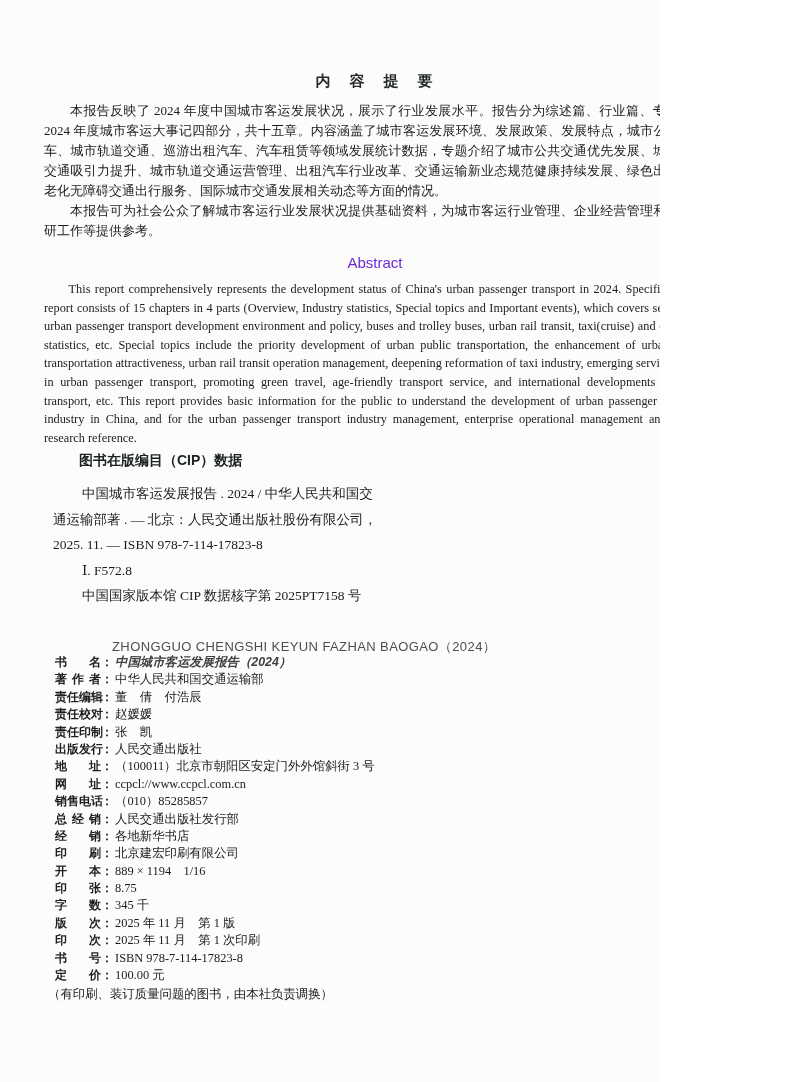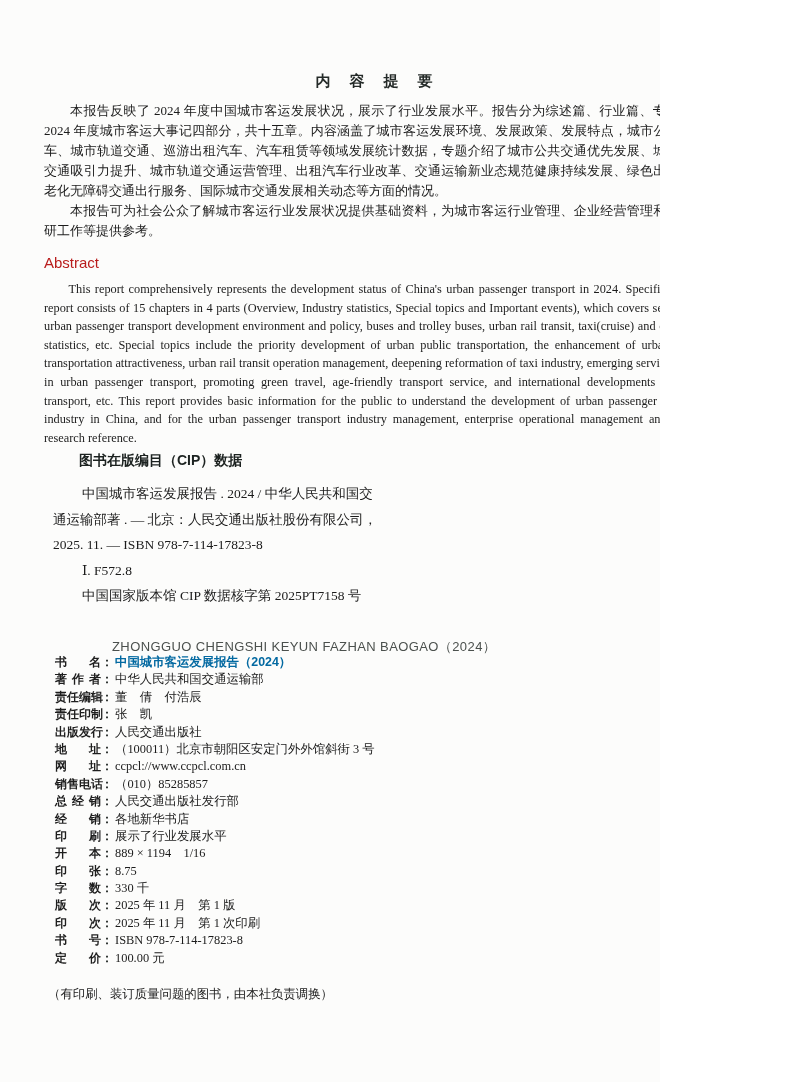--- a/index.html
+++ b/index.html
@@ -22,21 +22,21 @@
     font-family:"Liberation Sans","DejaVu Sans",sans-serif;
     font-size:15px;font-weight:bold;text-align:center;
     color:#242a28;letter-spacing:2px;
   }
   .cn{margin:0;font-size:13px;line-height:20px;text-align:justify;text-indent:2em;color:#1b1b1b;}
 
   .abstract{top:254px;}
   .abstract h2{
     margin:0 0 9px 0;
     font-family:"Liberation Sans","DejaVu Sans",sans-serif;
-    font-size:15px;font-weight:normal;text-align:left;color:#b91c1c;
+    font-size:15px;font-weight:normal;text-align:center;color:#6d28d9;
   }
   .en{margin:0;font-size:12.3px;line-height:18.6px;text-align:justify;text-indent:2em;color:#1c1c1c;}
 
   
   .cip{position:absolute;left:53px;top:452px;width:560px;}
   .cip-heading{
     font-family:"Liberation Sans","DejaVu Sans",sans-serif;
     font-weight:bold;font-size:14px;color:#1c2220;
     padding-left:26px;margin-bottom:11px;
   }
@@ -54,21 +54,21 @@
   .colophon{position:absolute;left:55px;top:654px;width:600px;}
   .crow{height:17.4px;white-space:nowrap;font-size:12.4px;}
   .lab{
     display:inline-block;width:46px;
     font-family:"Liberation Sans","DejaVu Sans",sans-serif;
     font-weight:bold;font-size:12px;color:#20262            3;
     text-align:justify;text-align-last:justify;vertical-align:baseline;
   }
   .colon{font-family:"Liberation Sans","DejaVu Sans",sans-serif;font-weight:bold;font-size:12px;color:#202623;}
   .val{font-size:12.4px;color:#1b1b1b;padding-left:2px;}
-  .val-bold{font-family:"Liberation Sans","DejaVu Sans",sans-serif;font-weight:bold;color:#0369a1;}
+  .val-bold{font-family:"Liberation Sans","DejaVu Sans",sans-serif;font-weight:bold;color:#404040;font-style:italic;}
 
   .note{position:absolute;left:48px;top:986px;font-size:12.4px;color:#1b1b1b;}
 
   
   .page-curl{
     position:absolute;left:684px;top:0;width:32px;height:1082px;
     background:linear-gradient(90deg, rgba(240,240,238,0) 0%, #eeeeea 55%, #d9dad5 85%, #b8bab4 100%);
   }
   .edge-line{
     position:absolute;left:716px;top:0;width:6px;height:1082px;
@@ -117,31 +117,32 @@
     <div class="cip-line ind">Ⅰ. F572.8</div>
     <div class="cip-line ind">中国国家版本馆 CIP 数据核字第 2025PT7158 号</div>
   </section>
 
   <div class="pinyin">ZHONGGUO CHENGSHI KEYUN FAZHAN BAOGAO（2024）</div>
 
   <section class="colophon">
     <div class="crow"><span class="lab">书名</span><span class="colon">：</span><span class="val val-bold">中国城市客运发展报告（2024）</span></div>
     <div class="crow"><span class="lab">著作者</span><span class="colon">：</span><span class="val">中华人民共和国交通运输部</span></div>
     <div class="crow"><span class="lab">责任编辑</span><span class="colon">：</span><span class="val">董　倩　付浩辰</span></div>
+    <div class="crow"><span class="lab">责任校对</span><span class="colon">：</span><span class="val">赵媛媛</span></div>
     <div class="crow"><span class="lab">责任印制</span><span class="colon">：</span><span class="val">张　凯</span></div>
     <div class="crow"><span class="lab">出版发行</span><span class="colon">：</span><span class="val">人民交通出版社</span></div>
     <div class="crow"><span class="lab">地址</span><span class="colon">：</span><span class="val">（100011）北京市朝阳区安定门外外馆斜街 3 号</span></div>
     <div class="crow"><span class="lab">网址</span><span class="colon">：</span><span class="val">ccpcl://www.ccpcl.com.cn</span></div>
     <div class="crow"><span class="lab">销售电话</span><span class="colon">：</span><span class="val">（010）85285857</span></div>
     <div class="crow"><span class="lab">总经销</span><span class="colon">：</span><span class="val">人民交通出版社发行部</span></div>
     <div class="crow"><span class="lab">经销</span><span class="colon">：</span><span class="val">各地新华书店</span></div>
-    <div class="crow"><span class="lab">印刷</span><span class="colon">：</span><span class="val">展示了行业发展水平</span></div>
+    <div class="crow"><span class="lab">印刷</span><span class="colon">：</span><span class="val">北京建宏印刷有限公司</span></div>
     <div class="crow"><span class="lab">开本</span><span class="colon">：</span><span class="val">889 × 1194　1/16</span></div>
     <div class="crow"><span class="lab">印张</span><span class="colon">：</span><span class="val">8.75</span></div>
-    <div class="crow"><span class="lab">字数</span><span class="colon">：</span><span class="val">330 千</span></div>
+    <div class="crow"><span class="lab">字数</span><span class="colon">：</span><span class="val">345 千</span></div>
     <div class="crow"><span class="lab">版次</span><span class="colon">：</span><span class="val">2025 年 11 月　第 1 版</span></div>
     <div class="crow"><span class="lab">印次</span><span class="colon">：</span><span class="val">2025 年 11 月　第 1 次印刷</span></div>
     <div class="crow"><span class="lab">书号</span><span class="colon">：</span><span class="val">ISBN 978-7-114-17823-8</span></div>
     <div class="crow"><span class="lab">定价</span><span class="colon">：</span><span class="val">100.00 元</span></div>
   </section>
 
   <div class="note">（有印刷、装订质量问题的图书，由本社负责调换）</div>
 
   <div class="page-curl"></div>
   <div class="edge-line"></div>

